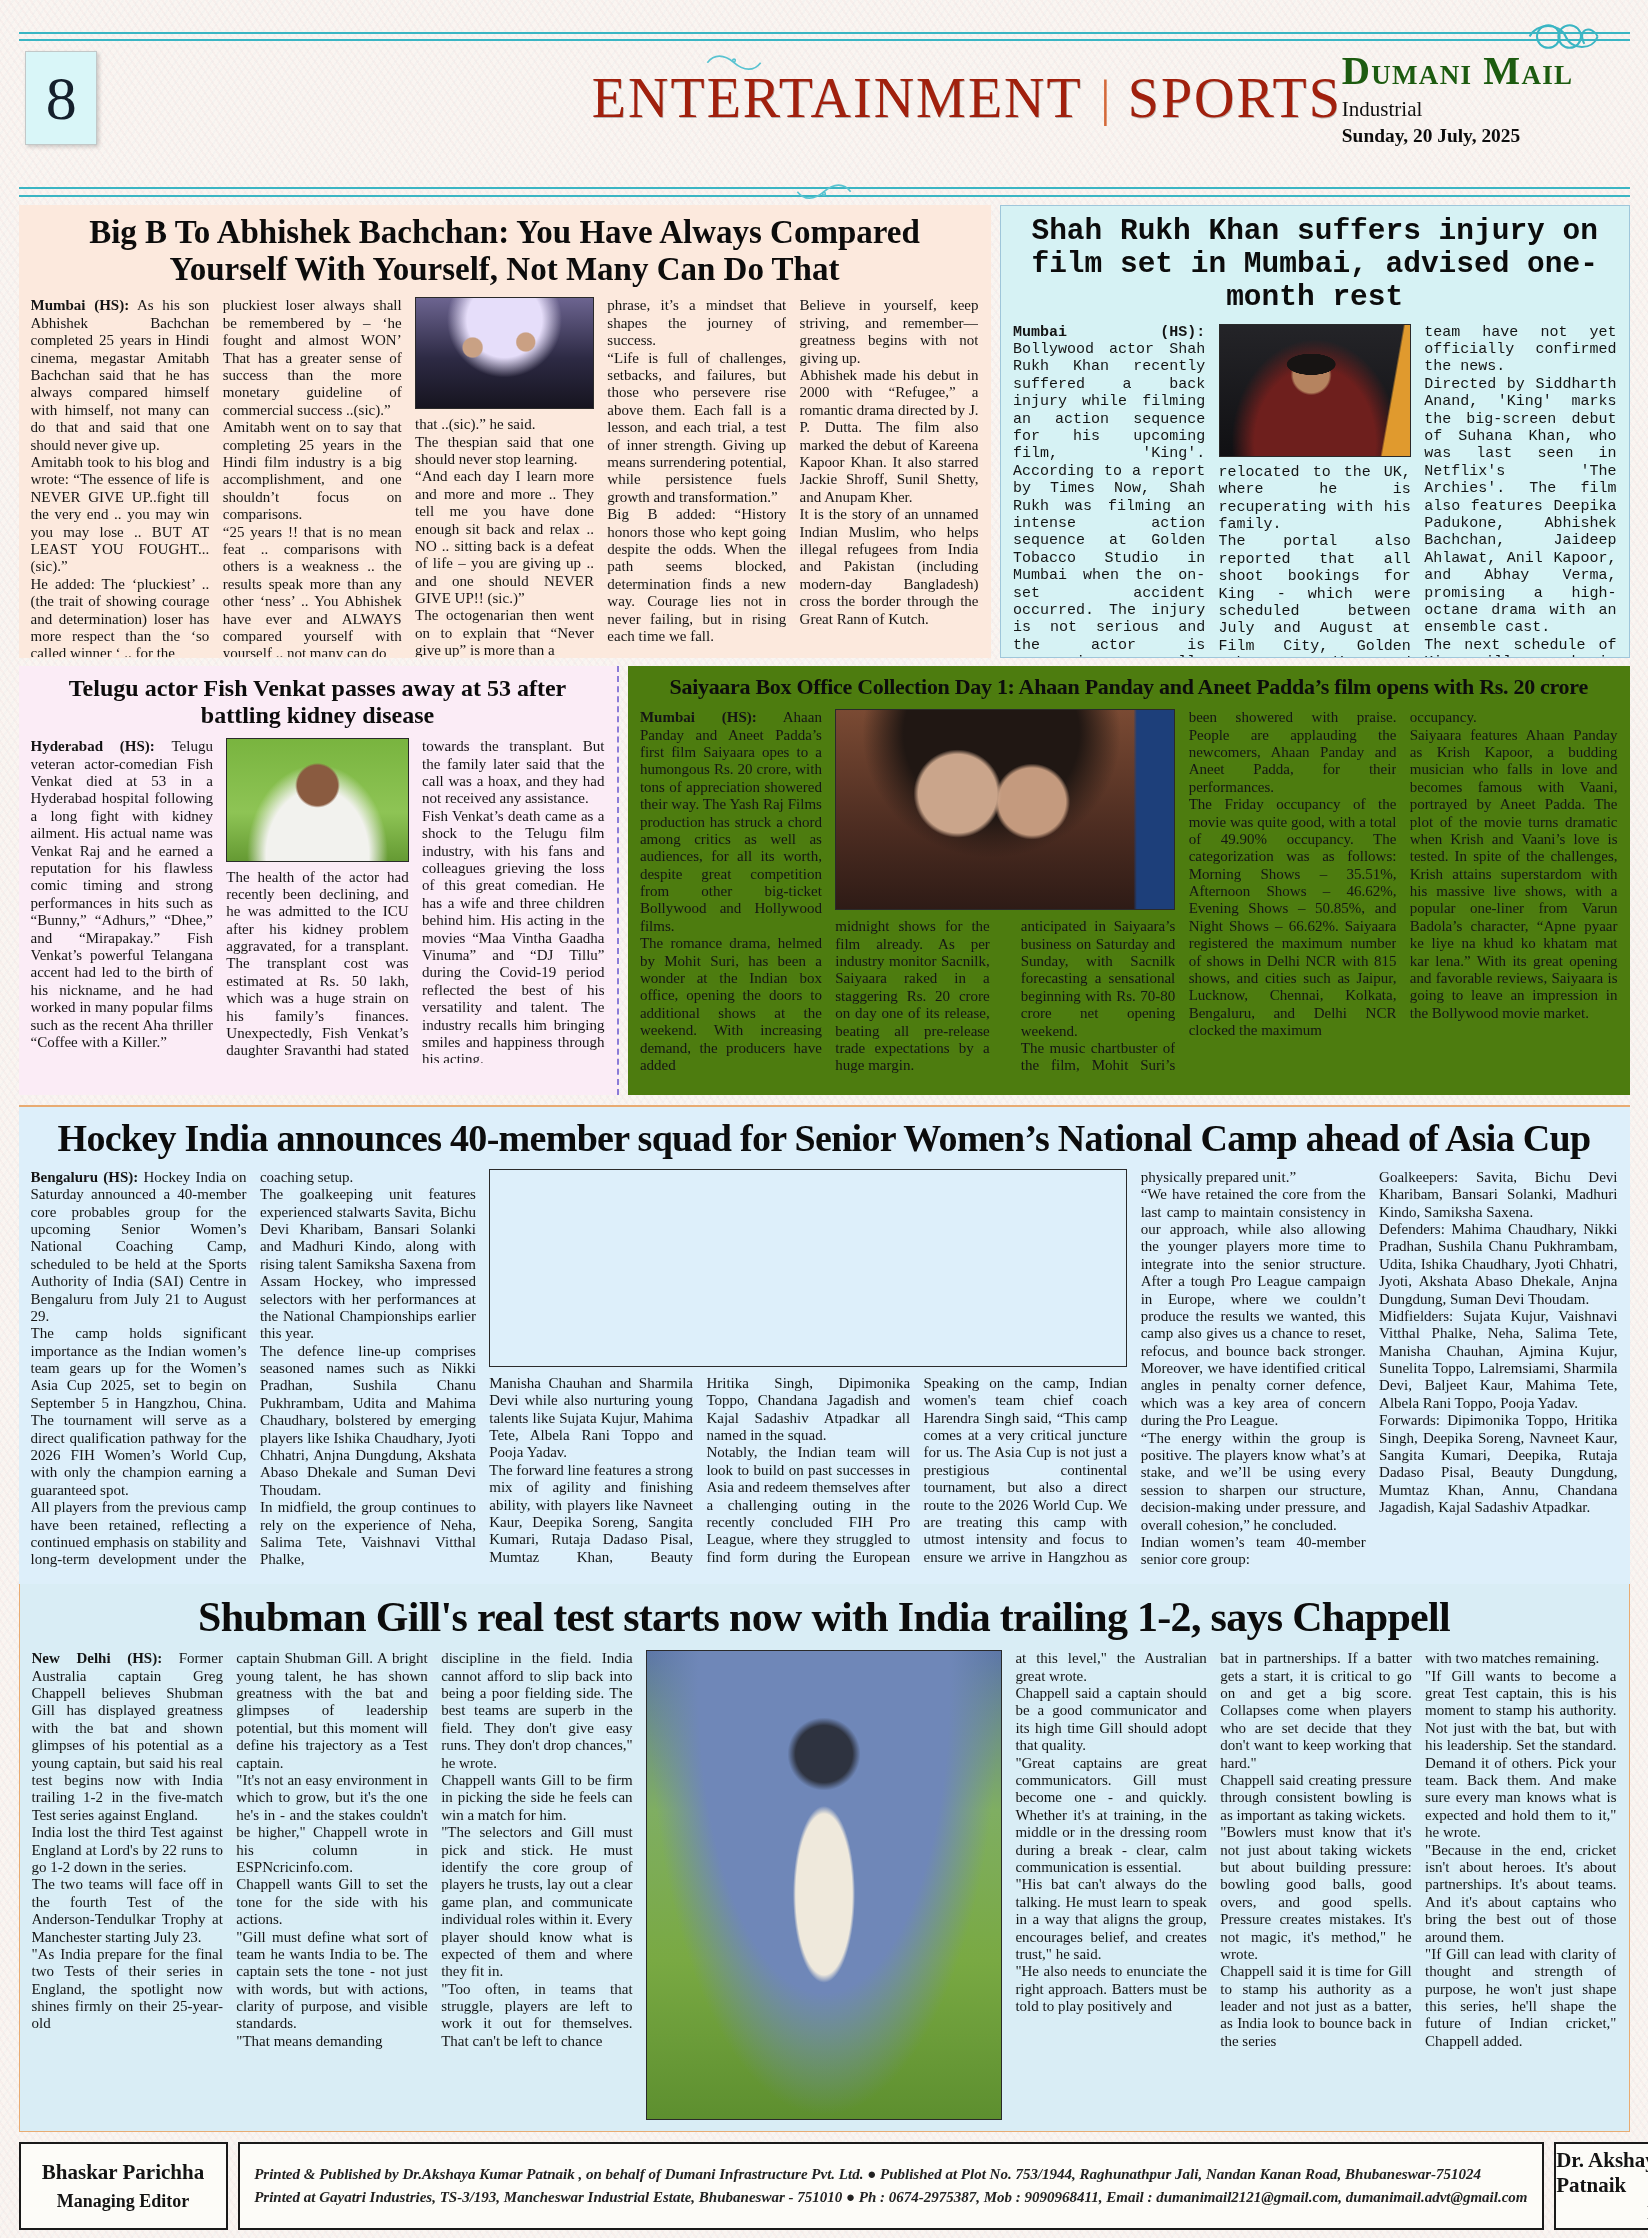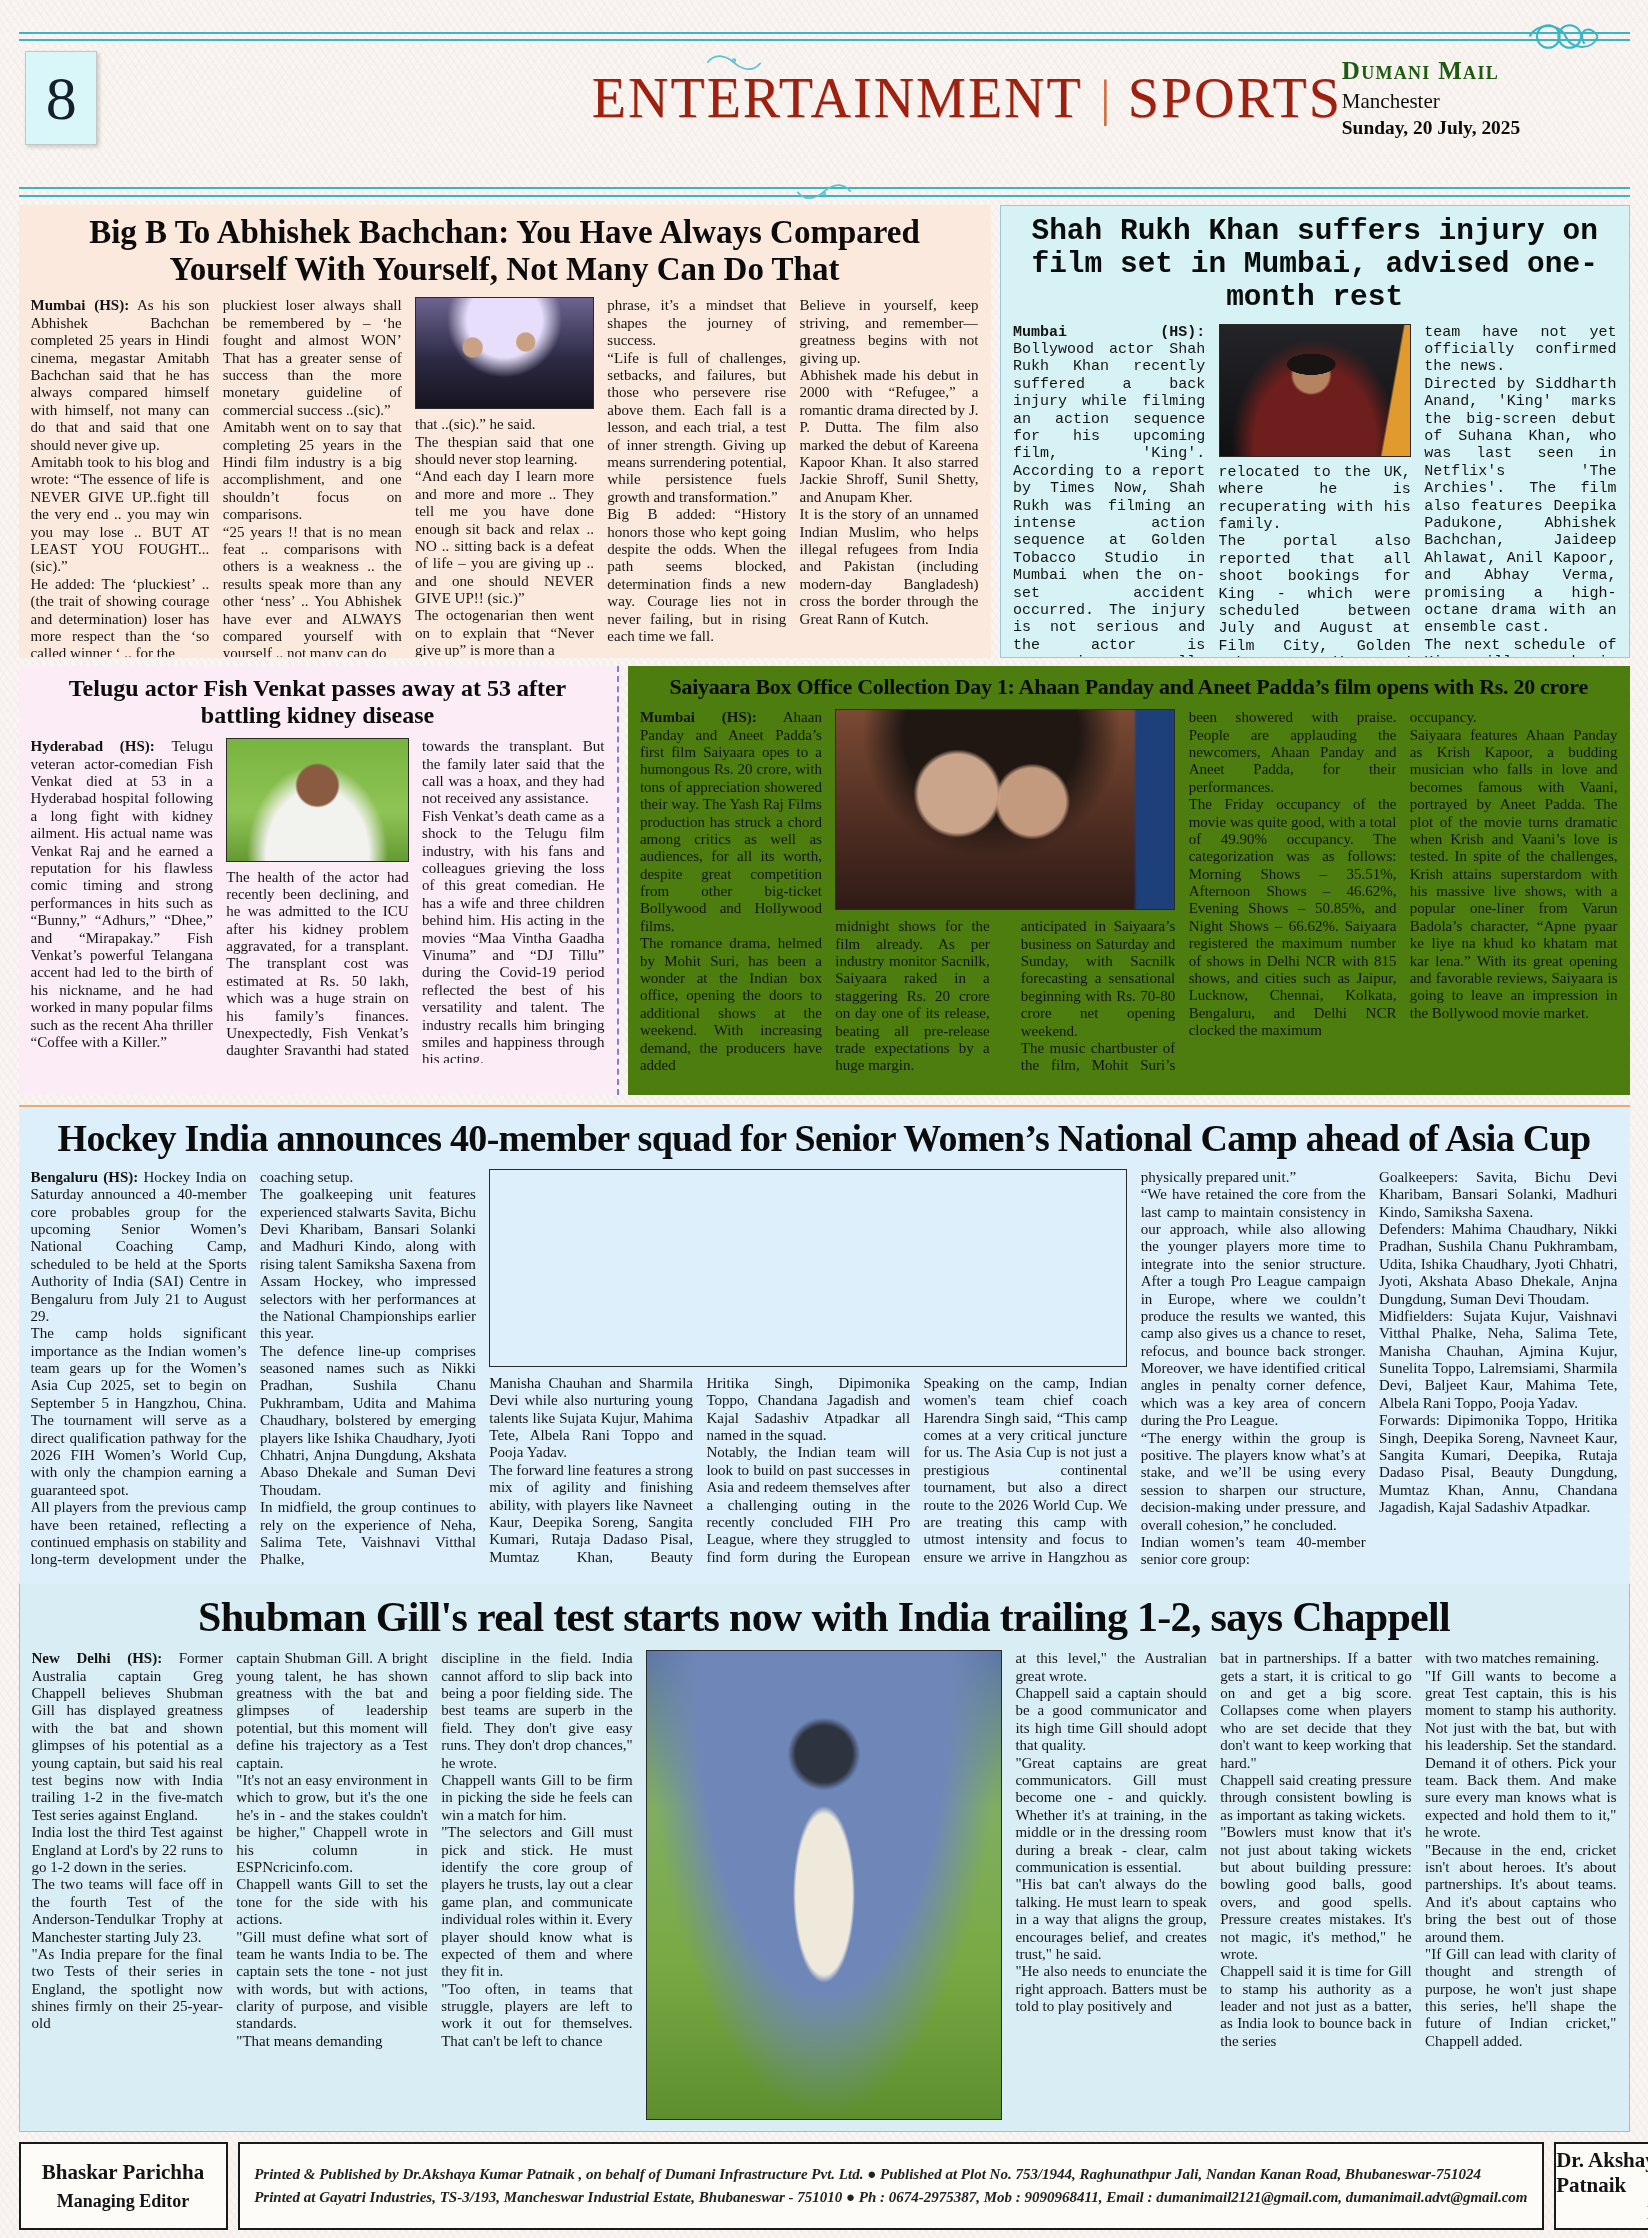--- a/index.html
+++ b/index.html
@@ -15,21 +15,21 @@
   
   .toprule{height:5.4px;border-top:2px solid #3ab5c3;border-bottom:2px solid #3ab5c3;margin-top:32px;position:relative;}
   .knot{position:absolute;right:27px;top:-17.4px;}
   .hdr{display:grid;grid-template-columns:100px 1fr 281px;align-items:center;height:106px;padding:4px 6.7px;}
   .pagenumbox{width:70px;height:92px;background:#d9f6f8;border:0.7px solid #c2c8c8;box-shadow:2px 2px 4px rgba(0,0,0,.18);
     display:flex;align-items:center;justify-content:center;font-size:62px;color:#15202c;}
   .sectiontitle{display:flex;align-items:center;justify-content:flex-end;gap:17.4px;position:relative;}
   .sectiontitle .t{font-size:56px;letter-spacing:2px;color:#a1200d;text-shadow:0.7px 0.7px 0 rgba(0,0,0,.25);}
   .sectiontitle .bar{font-size:51px;color:#d46a3b;font-weight:normal;}
   .masthead{line-height:1.15;}
-  .masthead .mm{font-variant:small-caps;font-weight:bold;font-size:25px;color:#1d5b10;letter-spacing:1.3px;}
+  .masthead .mm{font-variant:small-caps;font-weight:bold;font-size:39px;color:#1d5b10;letter-spacing:1.3px;}
   .masthead .city{font-size:21px;color:#101010;margin-top:2.7px;}
   .masthead .date{font-size:19.4px;font-weight:bold;color:#0c0c0c;margin-top:4px;}
   .scroll{display:block;margin:0 auto;}
   
   .row{display:grid;gap:9.4px;margin-top:8px;}
   .article{box-sizing:border-box;padding:9.4px 12px;overflow:hidden;}
   .headline{font-weight:bold;color:#0c0c0c;text-align:center;line-height:1.12;}
   .body{display:grid;gap:13.4px;margin-top:9.4px;}
   .coltext{font-size:15px;line-height:1.16;text-align:justify;white-space:pre-line;overflow:hidden;}
   .dl{font-weight:bold;}
@@ -130,21 +130,21 @@
     <div class="sectiontitle">
       <svg class="scroll" width="60" height="17.4" viewBox="0 0 90 26" style="position:absolute;top:-12px;left:50%;transform:translateX(-50%);">
         <path d="M5,13 C15,0 30,0 45,13 C60,26 75,26 85,13 M45,13 C38,6 52,6 45,13" fill="none" stroke="#59c3d1" stroke-width="2.5"></path>
       </svg>
       <span class="t">ENTERTAINMENT</span>
       <span class="bar">|</span>
       <span class="t">SPORTS</span>
     </div>
     <div class="masthead">
       <div class="mm">Dumani Mail</div>
-      <div class="city">Manchester</div>
+      <div class="city">Industrial</div>
       <div class="date">Sunday, 20 July, 2025</div>
     </div>
   </div>
   <div class="toprule">
     <svg width="60" height="17.4" viewBox="0 0 90 26" style="position:absolute;left:50%;top:-6.7px;transform:translateX(-50%);">
       <path d="M5,13 C15,26 30,26 45,13 C60,0 75,0 85,13 M45,13 C38,20 52,20 45,13" fill="none" stroke="#59c3d1" stroke-width="2.5"></path>
     </svg>
   </div>
 
   <div class="row row1">

